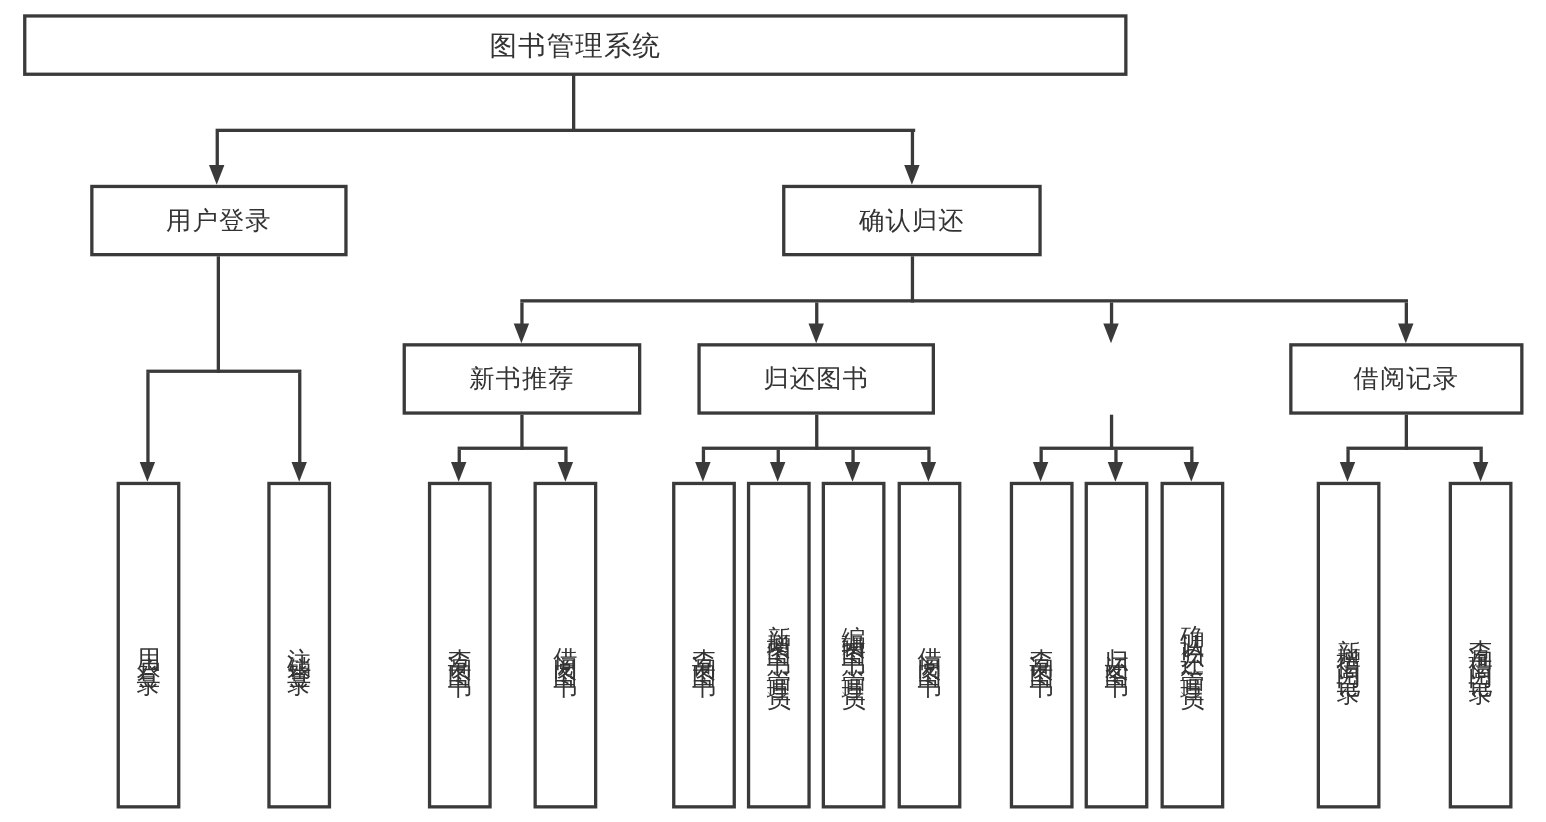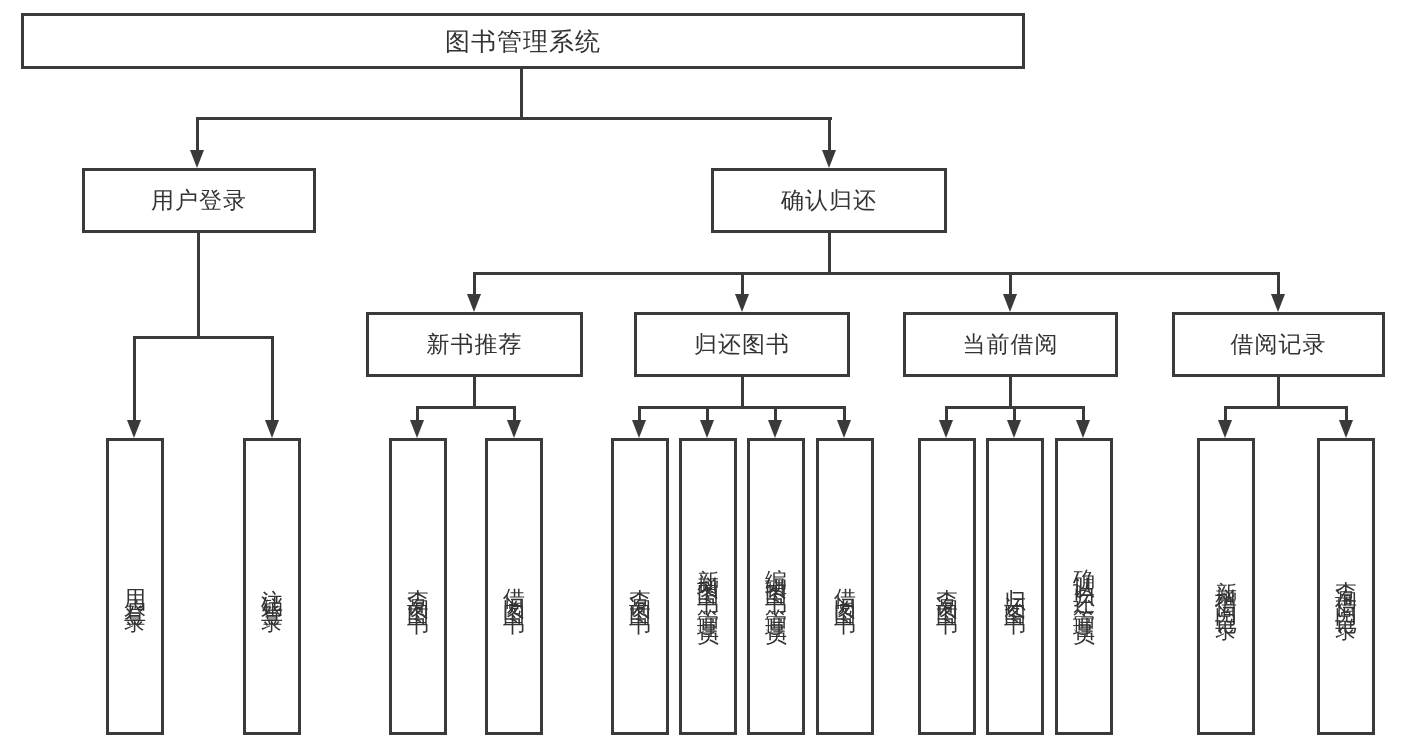--- a/index.html
+++ b/index.html
@@ -105,23 +105,20 @@
     <div class="vline" style="left:1277px;top:275px;height:21px;"></div>
     <div class="arrowhead" style="left:1271px;top:294px;"></div>
   </div>
 
   <div class="node branch-node" style="left:366px;top:312px;width:217px;height:65px;">
     <span class="node-label">新书推荐</span>
   </div>
   <div class="node branch-node" style="left:634px;top:312px;width:216px;height:65px;">
     <span class="node-label">归还图书</span>
   </div>
-  <div class="node branch-node" style="left:903px;top:312px;width:215px;height:65px;">
-    <span class="node-label">当前借阅</span>
-  </div>
   <div class="node branch-node" style="left:1172px;top:312px;width:213px;height:65px;">
     <span class="node-label">借阅记录</span>
   </div>
 
   <div>
     <div class="vline" style="left:473px;top:377px;height:32px;"></div>
     <div class="hline" style="left:416px;top:406px;width:100px;"></div>
     <div class="vline" style="left:416px;top:409px;height:14px;"></div>
     <div class="arrowhead" style="left:410px;top:420px;"></div>
     <div class="vline" style="left:513px;top:409px;height:14px;"></div>

